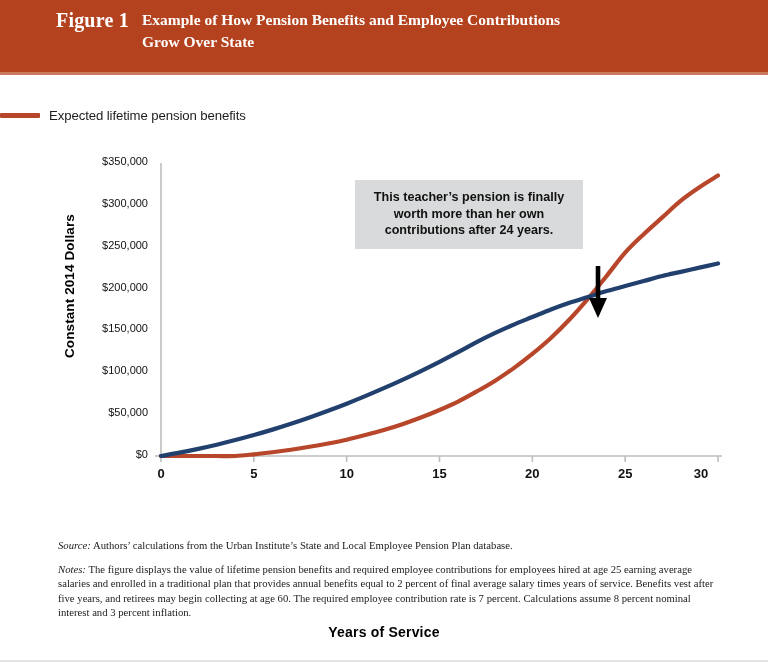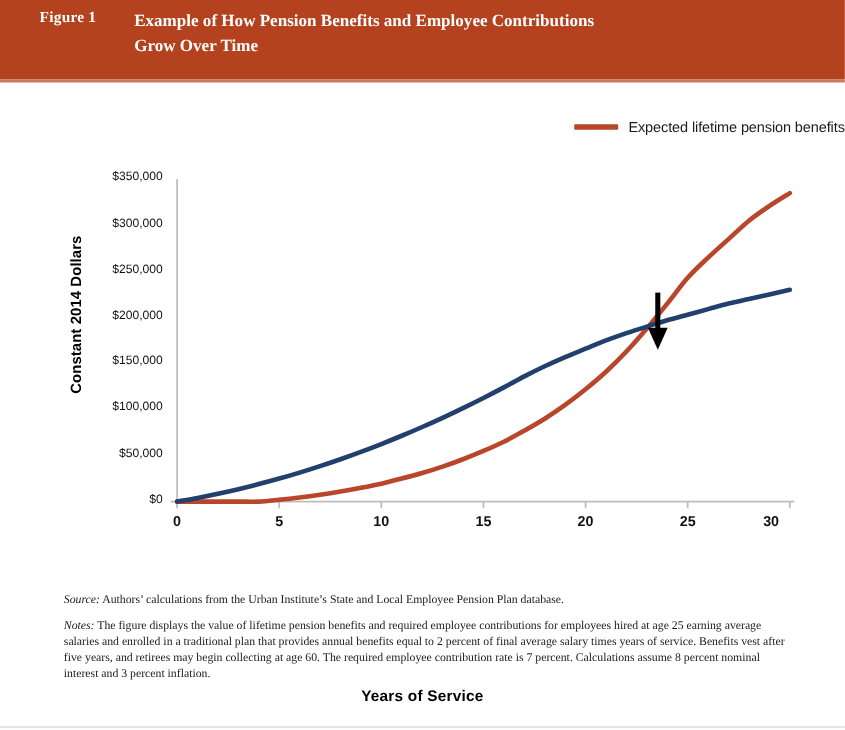--- a/index.html
+++ b/index.html
@@ -14,34 +14,35 @@
     position:absolute;left:0;top:0;width:768px;height:72px;
     background:#b4421f;box-sizing:border-box;
   }
   .banner-underline{
     position:absolute;left:0;top:72px;width:768px;height:3px;background:#c9795f;
   }
   .banner-inner{position:absolute;left:36px;top:9px;right:20px;}
   .fig-label{
     display:inline-block;vertical-align:top;
     font-family:"Liberation Serif", serif;
-    font-weight:bold;font-size:14px;color:#ffffff;letter-spacing:.2px;
+    font-weight:bold;font-size:20px;color:#ffffff;letter-spacing:.2px;
     width:86px;
+    margin-left:20px;
   }
   .fig-title{
     display:inline-block;vertical-align:top;
     font-family:"Liberation Serif", serif;
     font-weight:bold;font-size:15.5px;color:#ffffff;line-height:22px;
     max-width:600px;
   }
   .fig-title .l2{display:block;}
 
   
   .legend{position:absolute;left:0;top:108px;width:768px;height:26px;}
-  .legend-row{display:flex;justify-content:flex-end;align-items:center;gap:34px;}
+  .legend-row{display:flex;justify-content:flex-start;align-items:center;gap:34px;}
   .legend-item{display:flex;align-items:center;gap:9px;}
   .swatch{display:inline-block;width:40px;height:5px;border-radius:1px;}
   .legend-text{font-size:13.2px;color:#1c1c1c;letter-spacing:-.1px;}
 
   
   .chart-wrap{position:absolute;left:0;top:140px;width:768px;height:380px;}
   #plot{position:absolute;left:0;top:0;}
 
   .ylabel{
     position:absolute;left:62px;top:218px;
@@ -74,21 +75,21 @@
   .note-p i{font-style:italic;}
   .bottom-rule{position:absolute;left:0;top:660px;width:768px;height:2px;background:#e3e3e3;}
 </style>
 </head>
 <body>
 
 <div id="page">
 
   <div class="banner">
     <div class="banner-inner">
-      <span class="fig-label">Figure 1</span><span class="fig-title"><span class="l1">Example of How Pension Benefits and  Employee Contributions</span><span class="l2">Grow Over Time</span></span>
+      <span class="fig-label">Figure 1</span><span class="fig-title"><span class="l1">Example of How Pension Benefits and  Employee Contributions</span><span class="l2">Grow Over State</span></span>
     </div>
   </div>
   <div class="banner-underline"></div>
 
   <div class="legend">
     <div class="legend-row">
       <div class="legend-item">
         <span class="swatch" id="sw0" style="background: rgb(183, 70, 42);"></span>
         <span class="legend-text">Expected lifetime pension benefits</span>
       </div>
@@ -137,20 +138,25 @@
         <div class="xtick" style="left: 141px; top: 326px;">0</div>
         <div class="xtick" style="left: 233.833px; top: 326px;">5</div>
         <div class="xtick" style="left: 326.667px; top: 326px;">10</div>
         <div class="xtick" style="left: 419.5px; top: 326px;">15</div>
         <div class="xtick" style="left: 512.333px; top: 326px;">20</div>
         <div class="xtick" style="left: 605.167px; top: 326px;">25</div>
         <div class="xtick" style="left: 681px; top: 326px;">30</div>
       </div>
   </div>
 
+  <div class="annot">
+    <div>This teacher’s pension is finally</div>
+    <div>worth more than her own</div>
+    <div>contributions after 24 years.</div>
+  </div>
 
   <div class="notes">
     <p class="note-p"><i>Source:</i><span> Authors’ calculations from the Urban Institute’s State and Local Employee Pension Plan database.</span></p>
     <p class="note-p"><i>Notes:</i><span> The figure displays the value of lifetime pension benefits and required employee contributions for employees hired at age 25 earning average salaries and enrolled in a traditional plan that provides annual benefits equal to 2 percent of final average salary times years of service. Benefits vest after five years, and retirees may begin collecting at age 60. The required employee contribution rate is 7 percent. Calculations assume 8 percent nominal interest and 3 percent inflation.</span></p>
   </div>
 
   <div class="bottom-rule"></div>
 </div>
 
 </body></html>

